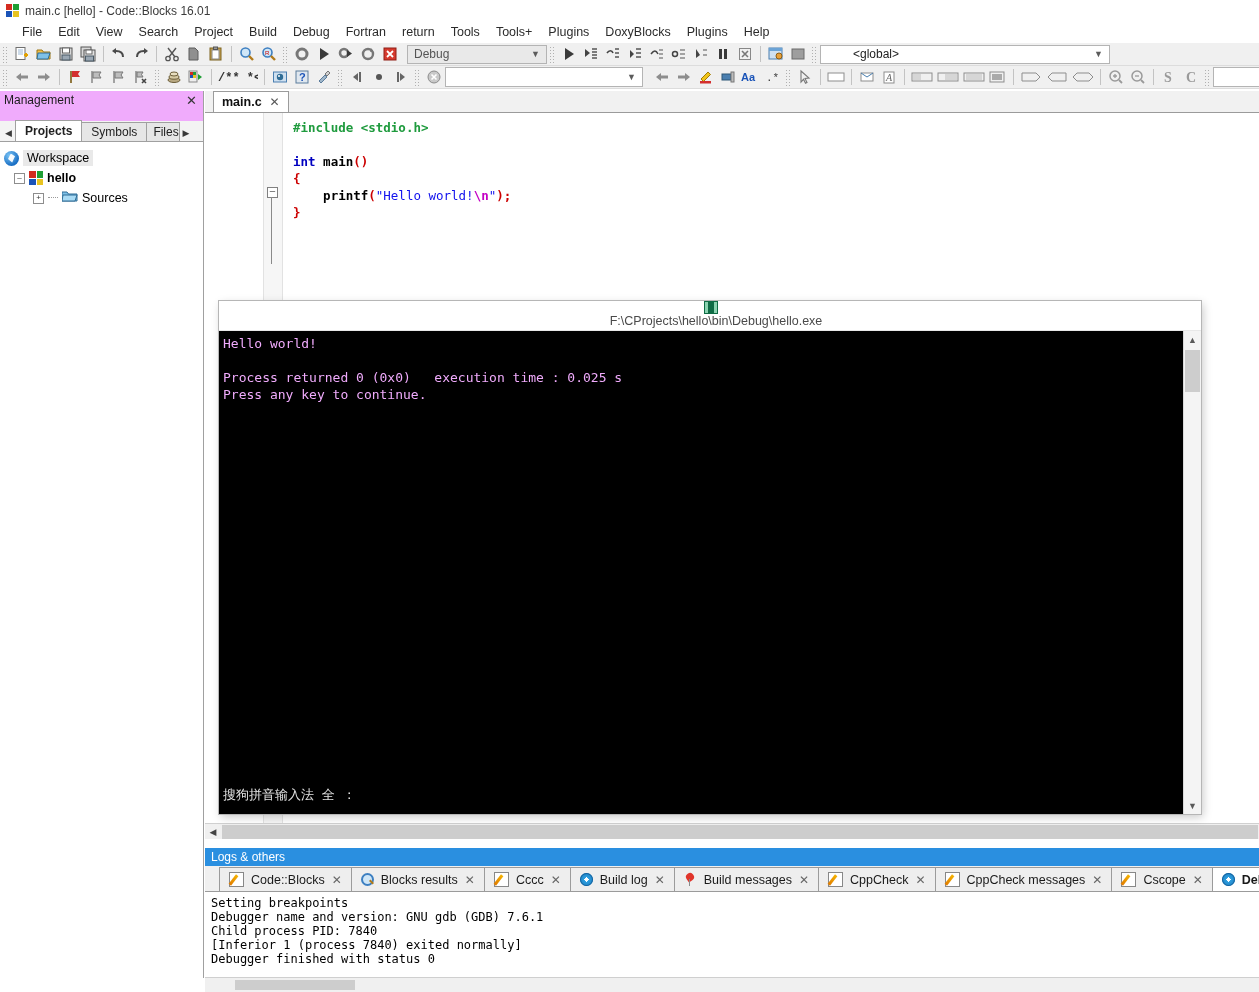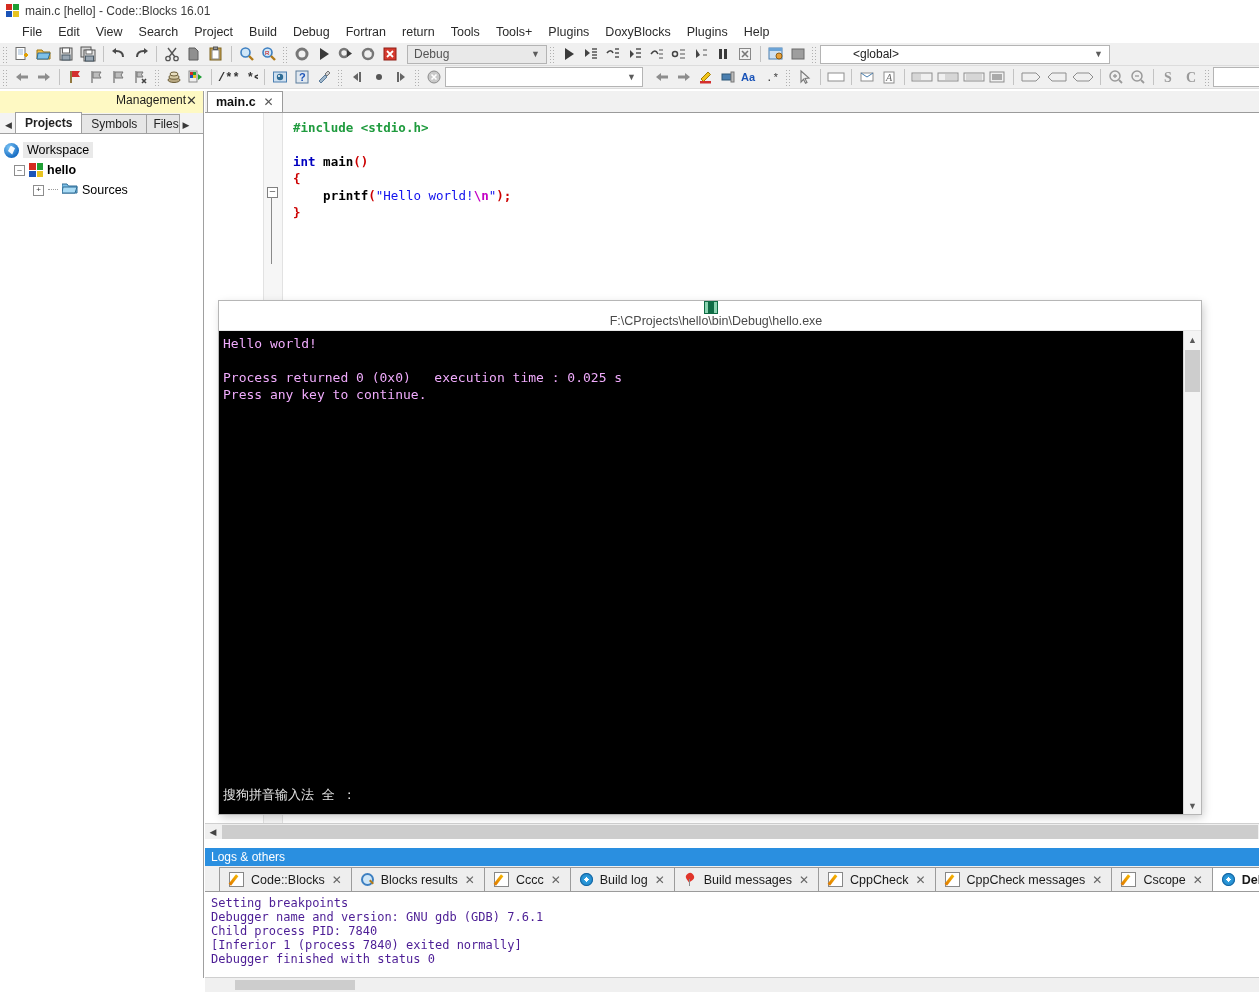--- a/index.html
+++ b/index.html
@@ -73,22 +73,22 @@
   .tcombo .arrow { color: #5b5b5b; font-size: 9px; padding: 0 4px; }
   .tcombo-label { overflow: hidden; white-space: nowrap; }
 
   
   .mgmt {
     position: absolute; left: 0; top: 91px; width: 204px; height: 901px;
     background: #ffffff; box-sizing: border-box;
     border-right: 1px solid #a0a0a0;
   }
   .mgmt-title {
-    height: 18px; display: flex; align-items: center; justify-content: flex-end;
-    padding: 0 6px 4px 4px; font-size: 12px; color: #1b1b1b; background: #fef9c3;
+    height: 18px; display: flex; align-items: center; justify-content: space-between;
+    padding: 0 6px 12px 4px; font-size: 12px; color: #1b1b1b; background: #f0abfc;
   }
   .mgmt-close { font-size: 13px; color: #333; cursor: default; }
   .mgmt-tabs {
     display: flex; align-items: flex-end; height: 21px;
     border-bottom: 1px solid #a0a0a0; background: #f3f3f3;
     padding-left: 2px; box-sizing: border-box;
   }
   .tab-scroll { width: 13px; height: 17px; display:flex; align-items:center; justify-content:center;
     font-size: 9px; color:#3a3a3a; }
   .mtab {
@@ -125,21 +125,21 @@
   .ico-cbsmall i:nth-child(4){background:#e8c320}
   .dotline { width: 10px; border-top: 1px dotted #9a9a9a; height:1px; flex:0 0 auto;}
 
   
   .editor-wrap {
     position: absolute; left: 205px; top: 91px; width: 1054px; height: 755px;
     background: #ffffff; box-sizing: border-box;
   }
   .ed-tabs {
     height: 22px; background: #f1f1f1; display: flex; align-items: flex-end;
-    padding-left: 2px; box-sizing: border-box; border-bottom: 1px solid #9b9b9b;
+    padding-left: 8px; box-sizing: border-box; border-bottom: 1px solid #9b9b9b;
   }
   .ed-tab {
     height: 21px; background: #ffffff; border: 1px solid #9b9b9b; border-bottom: none;
     display: flex; align-items: center; gap: 8px; padding: 0 8px;
     font-size: 12.5px; font-weight: bold; color: #111; box-sizing: border-box;
   }
   .ed-tab .x { font-weight: normal; color: #555; font-size: 12px; }
   .ed-body { position: relative; height: 711px; background: #ffffff; display: flex; }
   .gutter {
     width: 78px; background: #ffffff; flex: 0 0 auto;
@@ -273,21 +273,21 @@
   }
   .ico-pin::before{
     content:""; position:absolute; left:2px; top:0; width:8px; height:8px;
     background:#e0342a; border-radius: 50% 50% 50% 0; transform: rotate(-35deg);
   }
   .ico-pin::after{
     content:""; position:absolute; left:5px; top:6px; width:1px; height:7px; background:#8a8a8a;
   }
   .logs-content {
     height: 100px; background: #ffffff; border-top: none;
-    font-family: "DejaVu Sans Mono", monospace; font-size: 12px; color: #4c1d95;
+    font-family: "DejaVu Sans Mono", monospace; font-size: 12px; color: #000000;
     line-height: 14px; padding: 4px 0 0 6px; box-sizing: border-box; white-space: pre;
     overflow: hidden;
   }
   .logs-bottom {
     position: absolute; left: 0; bottom: 0; width: 100%; height: 14px;
     background: #f0f0f0; border-top: 1px solid #cfcfcf;
   }
   .logs-bottom-thumb { position:absolute; left: 30px; top: 2px; width: 120px; height: 10px; background:#cdcdcd;}
   .statusbar {
     position: absolute; left: 0; top: 978px; width: 204px; height: 14px; background: #ffffff;

